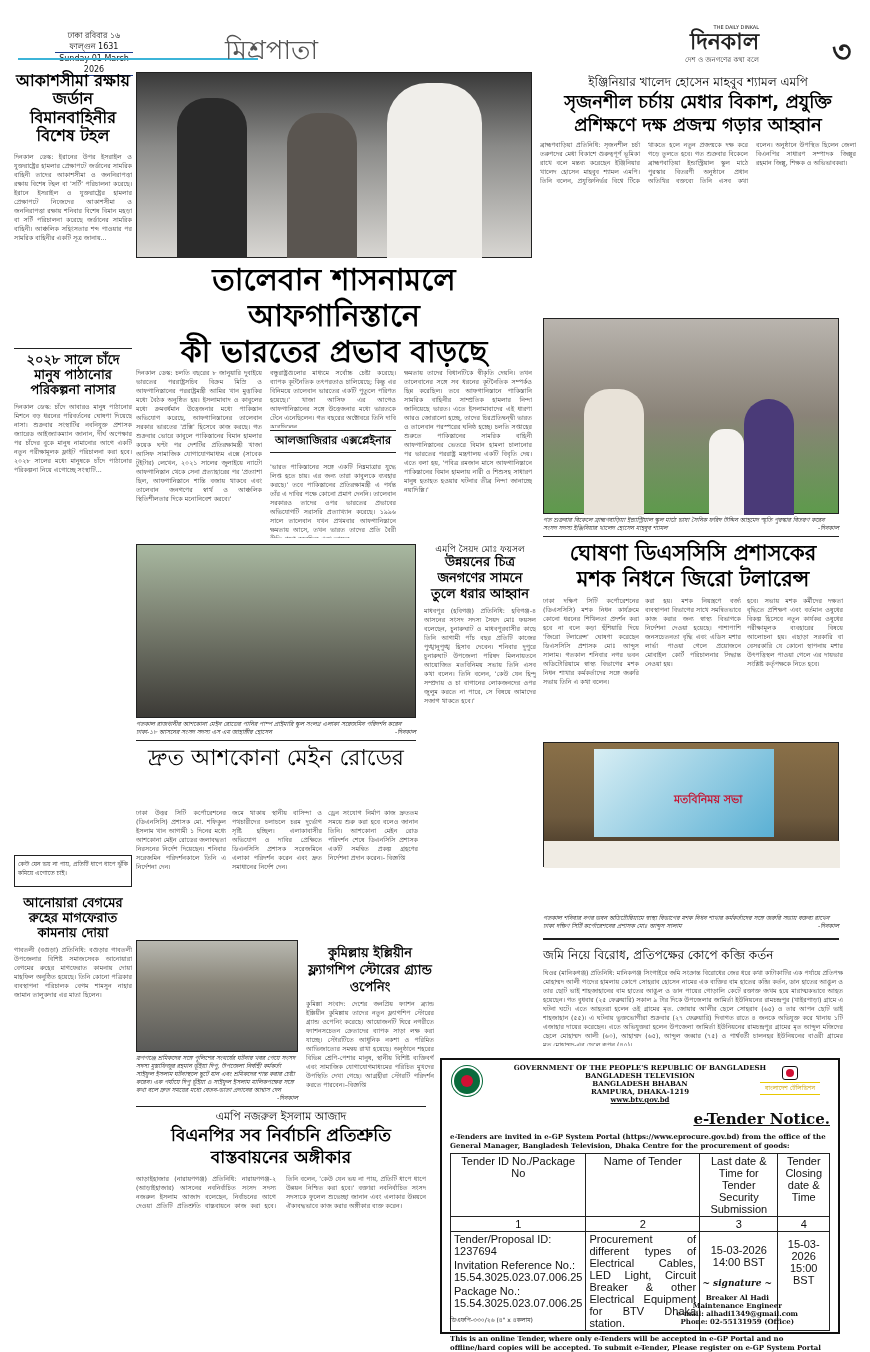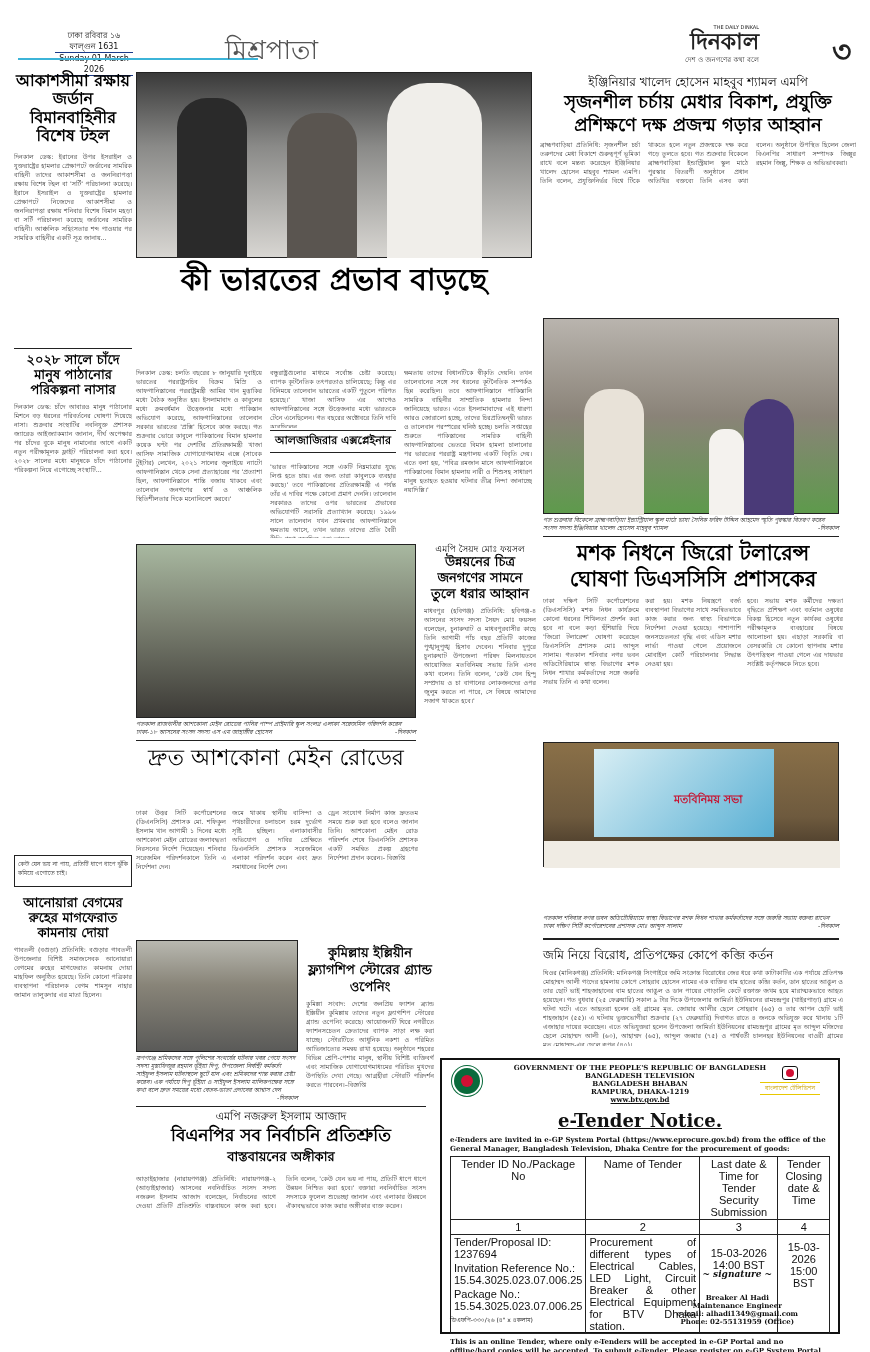--- a/index.html
+++ b/index.html
@@ -61,20 +61,21 @@
   <div class="body" style="margin-top:4px;height:370px;overflow:hidden">গাবতলী (বগুড়া) প্রতিনিধি: বগুড়ার গাবতলী উপজেলার বিশিষ্ট সমাজসেবক আনোয়ারা বেগমের রুহের মাগফেরাত কামনায় দোয়া মাহফিল অনুষ্ঠিত হয়েছে। তিনি কোনো পত্রিকার ব্যবস্থাপনা পরিচালক বেগম শামসুন নাহার জামান তালুকদার এর মাতা ছিলেন।</div>
 </div>
 
 <div class="abs photo" style="left:136px;top:72px;width:396px;height:186px;background:linear-gradient(180deg,#3a3a3a 0%,#8a8a88 40%,#d8d6d2 100%)">
   <div style="position:absolute;left:40px;top:25px;width:70px;height:160px;background:#2a2a2a;border-radius:30px 30px 0 0"></div>
   <div style="position:absolute;left:250px;top:10px;width:95px;height:175px;background:#f0eeea;border-radius:40px 40px 0 0"></div>
   <div style="position:absolute;left:150px;top:40px;width:70px;height:145px;background:#5a5550;border-radius:30px 30px 0 0"></div>
 </div>
 
 <div class="abs" style="left:136px;top:262px;width:396px">
+  <div class="head" style="font-size:30px;line-height:36px">তালেবান শাসনামলে আফগানিস্তানে</div>
   <div class="head" style="font-size:30px;line-height:36px">কী ভারতের প্রভাব বাড়ছে</div>
 </div>
 <div class="abs body" style="left:136px;top:368px;width:126px;height:170px;overflow:hidden">দিনকাল ডেস্ক: চলতি বছরের ৮ জানুয়ারি দুবাইয়ে ভারতের পররাষ্ট্রসচিব বিক্রম মিস্রি ও আফগানিস্তানের পররাষ্ট্রমন্ত্রী আমির খান মুত্তাকির মধ্যে বৈঠক অনুষ্ঠিত হয়। ইসলামাবাদ ও কাবুলের মধ্যে ক্রমবর্ধমান উত্তেজনার মধ্যে পাকিস্তান অভিযোগ করেছে, আফগানিস্তানের তালেবান সরকার ভারতের 'প্রক্সি' হিসেবে কাজ করছে। গত শুক্রবার ভোরে কাবুলে পাকিস্তানের বিমান হামলার কয়েক ঘণ্টা পর দেশটির প্রতিরক্ষামন্ত্রী খাজা আসিফ সামাজিক যোগাযোগমাধ্যম এক্সে (সাবেক টুইটার) লেখেন, ২০২১ সালের জুলাইয়ে ন্যাটো আফগানিস্তান থেকে সেনা প্রত্যাহারের পর 'প্রত্যাশা ছিল, আফগানিস্তানে শান্তি বজায় থাকবে এবং তালেবান জনগণের স্বার্থ ও আঞ্চলিক স্থিতিশীলতার দিকে মনোনিবেশ করবে।'</div>
 <div class="abs body" style="left:270px;top:368px;width:126px;height:60px;overflow:hidden">বন্ধুরাষ্ট্রগুলোর মাধ্যমে সর্বোচ্চ চেষ্টা করেছে। ব্যাপক কূটনৈতিক তৎপরতাও চালিয়েছে; কিন্তু এর বিনিময়ে তালেবান ভারতের একটি পুতুলে পরিণত হয়েছে।' খাজা আসিফ এর আগেও আফগানিস্তানের সঙ্গে উত্তেজনার মধ্যে ভারতকে টেনে এনেছিলেন। গত বছরের অক্টোবরে তিনি দাবি করেছিলেন,</div>
 <div class="abs" style="left:270px;top:430px;width:126px;border-top:1px solid #222;border-bottom:1px solid #222;padding:4px 0">
   <div class="head" style="font-size:11px">আলজাজিরার এক্সপ্লেইনার</div>
 </div>
 <div class="abs body" style="left:270px;top:462px;width:126px;height:76px;overflow:hidden">'ভারত পাকিস্তানের সঙ্গে একটি নিম্নমাত্রার যুদ্ধে লিপ্ত হতে চায়। এর জন্য তারা কাবুলকে ব্যবহার করছে।' তবে পাকিস্তানের প্রতিরক্ষামন্ত্রী এ পর্যন্ত তাঁর এ দাবির পক্ষে কোনো প্রমাণ দেননি। তালেবান সরকারও তাদের ওপর ভারতের প্রভাবের অভিযোগটি সরাসরি প্রত্যাখ্যান করেছে। ১৯৯৬ সালে তালেবান যখন প্রথমবার আফগানিস্তানে ক্ষমতায় আসে, তখন ভারত তাদের প্রতি বৈরী নীতি গ্রহণ করেছিল এবং তাদের</div>
 <div class="abs body" style="left:404px;top:368px;width:128px;height:170px;overflow:hidden">ক্ষমতায় তাদের বিধানটিকে স্বীকৃতি দেয়নি। তখন তালেবানের সঙ্গে সব ধরনের কূটনৈতিক সম্পর্কও ছিন্ন করেছিল। তবে আফগানিস্তানে পাকিস্তানি সামরিক বাহিনীর সাম্প্রতিক হামলার নিন্দা জানিয়েছে ভারত। এতে ইসলামাবাদের এই ধারণা আরও জোরালো হচ্ছে, তাদের চিরপ্রতিদ্বন্দ্বী ভারত ও তালেবান পরস্পরের ঘনিষ্ঠ হচ্ছে। চলতি সপ্তাহের শুরুতে পাকিস্তানের সামরিক বাহিনী আফগানিস্তানের ভেতরে বিমান হামলা চালানোর পর ভারতের পররাষ্ট্র মন্ত্রণালয় একটি বিবৃতি দেয়। এতে বলা হয়, 'পবিত্র রমজান মাসে আফগানিস্তানে পাকিস্তানের বিমান হামলায় নারী ও শিশুসহ সাধারণ মানুষ হতাহত হওয়ার ঘটনার তীব্র নিন্দা জানাচ্ছে নয়াদিল্লি।'</div>
 
@@ -102,22 +103,22 @@
 </div>
 <div class="abs rule" style="left:136px;top:740px;width:280px"></div>
 
 <div class="abs" style="left:424px;top:544px;width:112px">
   <div class="head" style="font-size:9px;font-weight:normal">এমপি সৈয়দ মোঃ ফয়সল</div>
   <div class="head" style="font-size:13px;line-height:16px">উন্নয়নের চিত্র জনগণের সামনে তুলে ধরার আহ্বান</div>
   <div class="body" style="margin-top:4px;height:255px;overflow:hidden">মাধবপুর (হবিগঞ্জ) প্রতিনিধি: হবিগঞ্জ-৪ আসনের সংসদ সদস্য সৈয়দ মোঃ ফয়সল বলেছেন, চুনারুঘাট ও মাধবপুরবাসীর কাছে তিনি আগামী পাঁচ বছর প্রতিটি কাজের পুঙ্খানুপুঙ্খ হিসাব দেবেন। শনিবার দুপুরে চুনারুঘাট উপজেলা পরিষদ মিলনায়তনে আয়োজিত মতবিনিময় সভায় তিনি এসব কথা বলেন। তিনি বলেন, 'কেউ যেন হিন্দু সম্প্রদায় ও চা বাগানের লোকজনদের ওপর জুলুম করতে না পারে, সে বিষয়ে আমাদের সজাগ থাকতে হবে।'</div>
 </div>
 
 <div class="abs" style="left:543px;top:540px;width:300px">
+  <div class="head" style="font-size:21px;line-height:26px">ঘোষণা ডিএসসিসি প্রশাসকের</div>
   <div class="head" style="font-size:21px;line-height:26px">মশক নিধনে জিরো টলারেন্স</div>
-  <div class="head" style="font-size:21px;line-height:26px">ঘোষণা ডিএসসিসি প্রশাসকের</div>
 </div>
 <div class="abs body" style="left:543px;top:596px;width:96px;height:174px;overflow:hidden">ঢাকা দক্ষিণ সিটি কর্পোরেশনের (ডিএসসিসি) মশক নিধন কার্যক্রমে কোনো ধরনের শিথিলতা প্রদর্শন করা হবে না বলে কড়া হুঁশিয়ারি দিয়ে 'জিরো টলারেন্স' ঘোষণা করেছেন ডিএসসিসি প্রশাসক মোঃ আব্দুস সালাম। গতকাল শনিবার নগর ভবন অডিটোরিয়ামে স্বাস্থ্য বিভাগের মশক নিধন শাখার কর্মকর্তাদের সঙ্গে জরুরি সভায় তিনি এ কথা বলেন।</div>
 <div class="abs body" style="left:645px;top:596px;width:96px;height:174px;overflow:hidden">করা হয়। মশক নিয়ন্ত্রণে বর্জ্য ব্যবস্থাপনা বিভাগের সাথে সমন্বিতভাবে কাজ করার জন্য স্বাস্থ্য বিভাগকে নির্দেশনা দেওয়া হয়েছে। পাশাপাশি জনসচেতনতা বৃদ্ধি এবং এডিস মশার লার্ভা পাওয়া গেলে প্রয়োজনে মোবাইল কোর্ট পরিচালনার সিদ্ধান্ত নেওয়া হয়।</div>
 <div class="abs body" style="left:747px;top:596px;width:96px;height:174px;overflow:hidden">হবে। সভায় মশক কর্মীদের দক্ষতা বৃদ্ধিতে প্রশিক্ষণ এবং বর্তমান ওষুধের বিকল্প হিসেবে নতুন কার্যকর ওষুধের পরীক্ষামূলক ব্যবহারের বিষয়ে আলোচনা হয়। এছাড়া সরকারি বা বেসরকারি যে কোনো স্থাপনায় মশার উৎপত্তিস্থল পাওয়া গেলে এর দায়ভার সংশ্লিষ্ট কর্তৃপক্ষকে নিতে হবে।</div>
 <div class="abs photo" style="left:543px;top:742px;width:296px;height:125px;background:linear-gradient(180deg,#8a7048 0%,#6e5a3e 60%,#3a2e22 100%)">
   <div style="position:absolute;left:50px;top:6px;width:180px;height:88px;background:linear-gradient(135deg,#d8eef4,#5ab0d4)">
     <div style="position:absolute;left:80px;top:42px;color:#c8102e;font-size:11px;font-weight:bold">মতবিনিময় সভা</div>
   </div>
   <div style="position:absolute;left:0;top:98px;width:296px;height:27px;background:#f0ece4"></div>
 </div>
@@ -143,21 +144,21 @@
 
 <div class="abs caption" style="left:136px;top:1054px;width:162px">
   <span>রূপগঞ্জে শ্রমিকদের সঙ্গে পুলিশের সংঘর্ষের ঘটনার খবর পেয়ে সংসদ সদস্য মুস্তাফিজুর রহমান ভূঁইয়া দিপু, উপজেলা নির্বাহী কর্মকর্তা সাইফুল ইসলাম ঘটনাস্থলে ছুটে যান এবং শ্রমিকদের শান্ত করার চেষ্টা করেন। এক পর্যায়ে দিপু ভূঁইয়া ও সাইফুল ইসলাম মালিকপক্ষের সঙ্গে কথা বলে দ্রুত সময়ের মধ্যে বেতন-ভাতা প্রদানের আশ্বাস দেন</span>
   <span style="float:right">-দিনকাল</span>
 </div>
 
 <div class="abs" style="left:136px;top:1106px;width:290px">
   <div class="rule" style="margin-bottom:4px"></div>
   <div class="head" style="font-size:11px;font-weight:normal">এমপি নজরুল ইসলাম আজাদ</div>
   <div class="head" style="font-size:17px;line-height:22px">বিএনপির সব নির্বাচনি প্রতিশ্রুতি</div>
-  <div class="head" style="font-size:13px;line-height:22px">বাস্তবায়নের অঙ্গীকার</div>
+  <div class="head" style="font-size:17px;line-height:22px">বাস্তবায়নের অঙ্গীকার</div>
   <div class="body" style="margin-top:6px;height:135px;overflow:hidden;column-count:2;column-gap:10px">আড়াইহাজার (নারায়ণগঞ্জ) প্রতিনিধি: নারায়ণগঞ্জ-২ (আড়াইহাজার) আসনের নবনির্বাচিত সংসদ সদস্য নজরুল ইসলাম আজাদ বলেছেন, নির্বাচনের আগে দেওয়া প্রতিটি প্রতিশ্রুতি বাস্তবায়নে কাজ করা হবে। তিনি বলেন, 'কেউ যেন ভয় না পায়, প্রতিটি ধাপে ধাপে উন্নয়ন নিশ্চিত করা হবে।' বক্তারা নবনির্বাচিত সংসদ সদস্যকে ফুলেল শুভেচ্ছা জানান এবং এলাকার উন্নয়নে ঐক্যবদ্ধভাবে কাজ করার অঙ্গীকার ব্যক্ত করেন।</div>
 </div>
 
 <div class="abs" style="left:543px;top:945px;width:300px">
   <div class="head" style="font-size:12px;line-height:20px;font-weight:normal;text-align:left">জমি নিয়ে বিরোধ, প্রতিপক্ষের কোপে কব্জি কর্তন</div>
 </div>
 <div class="abs body" style="left:543px;top:968px;width:300px;height:78px;overflow:hidden">ঘিওর (মানিকগঞ্জ) প্রতিনিধি: মানিকগঞ্জ সিংগাইরে জমি সংক্রান্ত বিরোধের জের ধরে কথা কাটাকাটির এক পর্যায়ে প্রতিপক্ষ মোহাম্মদ আলী গংদের হামলায় কোপে সোহরাব হোসেন নামের এক ব্যক্তির বাম হাতের কব্জি কর্তন, ডান হাতের আঙুল ও তার ছোট ভাই শাহজাহানের বাম হাতের আঙুল ও ডান পায়ের গোড়ালি কেটে রক্তাক্ত জখম হয়ে মারাত্মকভাবে আহত হয়েছেন। গত বুধবার (২৫ ফেব্রুয়ারি) সকাল ৯ টার দিকে উপজেলার জামির্তা ইউনিয়নের রামচন্দ্রপুর (খাইরপাড়া) গ্রামে এ ঘটনা ঘটে। এতে আহতরা হলেন ওই গ্রামের মৃত. জোয়ার আলীর ছেলে সোহরাব (৬৫) ও তার আপন ছোট ভাই শাহজাহান (৫৫)। এ ঘটনায় ভুক্তভোগীরা শুক্রবার (২৭ ফেব্রুয়ারি) দিবাগত রাতে ৪ জনকে অভিযুক্ত করে থানায় ১টি এজাহার দায়ের করেছেন। এতে অভিযুক্তরা হলেন উপজেলা জামির্তা ইউনিয়নের রামচন্দ্রপুর গ্রামের মৃত আব্দুল মজিদের ছেলে মোহাম্মদ আলী (৬০), আহাম্মদ (৬৫), আব্দুল জব্বার (৭৫) ও পার্শ্ববর্তী চালনহর ইউনিয়নের বাওরী গ্রামের মৃত.মোহাম্মদ-এর ছেলে রূপন (৪০)।</div>
 
 <div class="abs" style="left:440px;top:1058px;width:400px;height:276px;border:2px solid #111;padding:4px 8px">
   <div style="position:absolute;left:10px;top:6px;width:30px;height:30px;border-radius:50%;background:#0a6b3c;border:2px solid #fff;box-shadow:0 0 0 1px #0a6b3c">
@@ -169,21 +170,21 @@
     </div>
     <div style="font-size:6px;color:#c8a000;border-top:1px solid #e8c800;border-bottom:1px solid #e8c800;margin-top:2px">বাংলাদেশ টেলিভিশন</div>
   </div>
   <div style="text-align:center;font-family:'DejaVu Serif',serif;font-size:7px;font-weight:bold;line-height:8px">
     <div>GOVERNMENT OF THE PEOPLE'S REPUBLIC OF BANGLADESH</div>
     <div>BANGLADESH TELEVISION</div>
     <div>BANGLADESH BHABAN</div>
     <div>RAMPURA, DHAKA-1219</div>
     <div style="text-decoration:underline">www.btv.gov.bd</div>
   </div>
-  <div style="text-align:center;font-family:'DejaVu Serif',serif;font-size:18px;font-weight:bold;margin:6px 0 4px;text-decoration:underline">e-Tender Notice.</div>
+  <div style="text-align:right;font-family:'DejaVu Serif',serif;font-size:15px;font-weight:bold;margin:6px 0 4px;text-decoration:underline">e-Tender Notice.</div>
   <div class="tenderbody">e-Tenders are invited in e-GP System Portal (https://www.eprocure.gov.bd) from the office of the General Manager, Bangladesh Television, Dhaka Centre for the procurement of goods:</div>
   <table class="tender" style="margin-top:3px">
     <tbody>
         <tr>
       <th>Tender ID No./Package No</th>
       <th>Name of Tender</th>
       <th>Last date &amp; Time for Tender Security Submission</th>
       <th>Tender Closing date &amp; Time</th>
     </tr>
     <tr>
@@ -207,20 +208,20 @@
       </td>
       <td style="padding-top:6px">
         <div>15-03-2026</div>
         <div>15:00 BST</div>
       </td>
     </tr>
   </tbody>
     </table>
   <div class="tenderbody" style="margin-top:3px">This is an online Tender, where only e-Tenders will be accepted in e-GP Portal and no offline/hard copies will be accepted. To submit e-Tender, Please register on e-GP System Portal (https://www.eprocure.gov.bd). For more details, please contract support desk contract numbers.</div>
   <div style="position:absolute;right:40px;bottom:6px;text-align:center;font-family:'DejaVu Serif',serif;font-size:7px;font-weight:bold;line-height:8px">
-    <div style="font-style:italic;font-size:9px;margin-bottom:16px">~ signature ~</div>
+    <div style="font-style:italic;font-size:9px;margin-bottom:7px">~ signature ~</div>
     <div>Breaker Al Hadi</div>
     <div>Maintenance Engineer</div>
     <div>e-mail: alhadi1349@gmail.com</div>
     <div>Phone: 02-55131959 (Office)</div>
   </div>
   <div style="position:absolute;left:8px;bottom:6px;font-size:6px">ডিএফপি-৩৩০/২৬ (৪" x ৪কলাম)</div>
 </div>
 
 </body></html>

